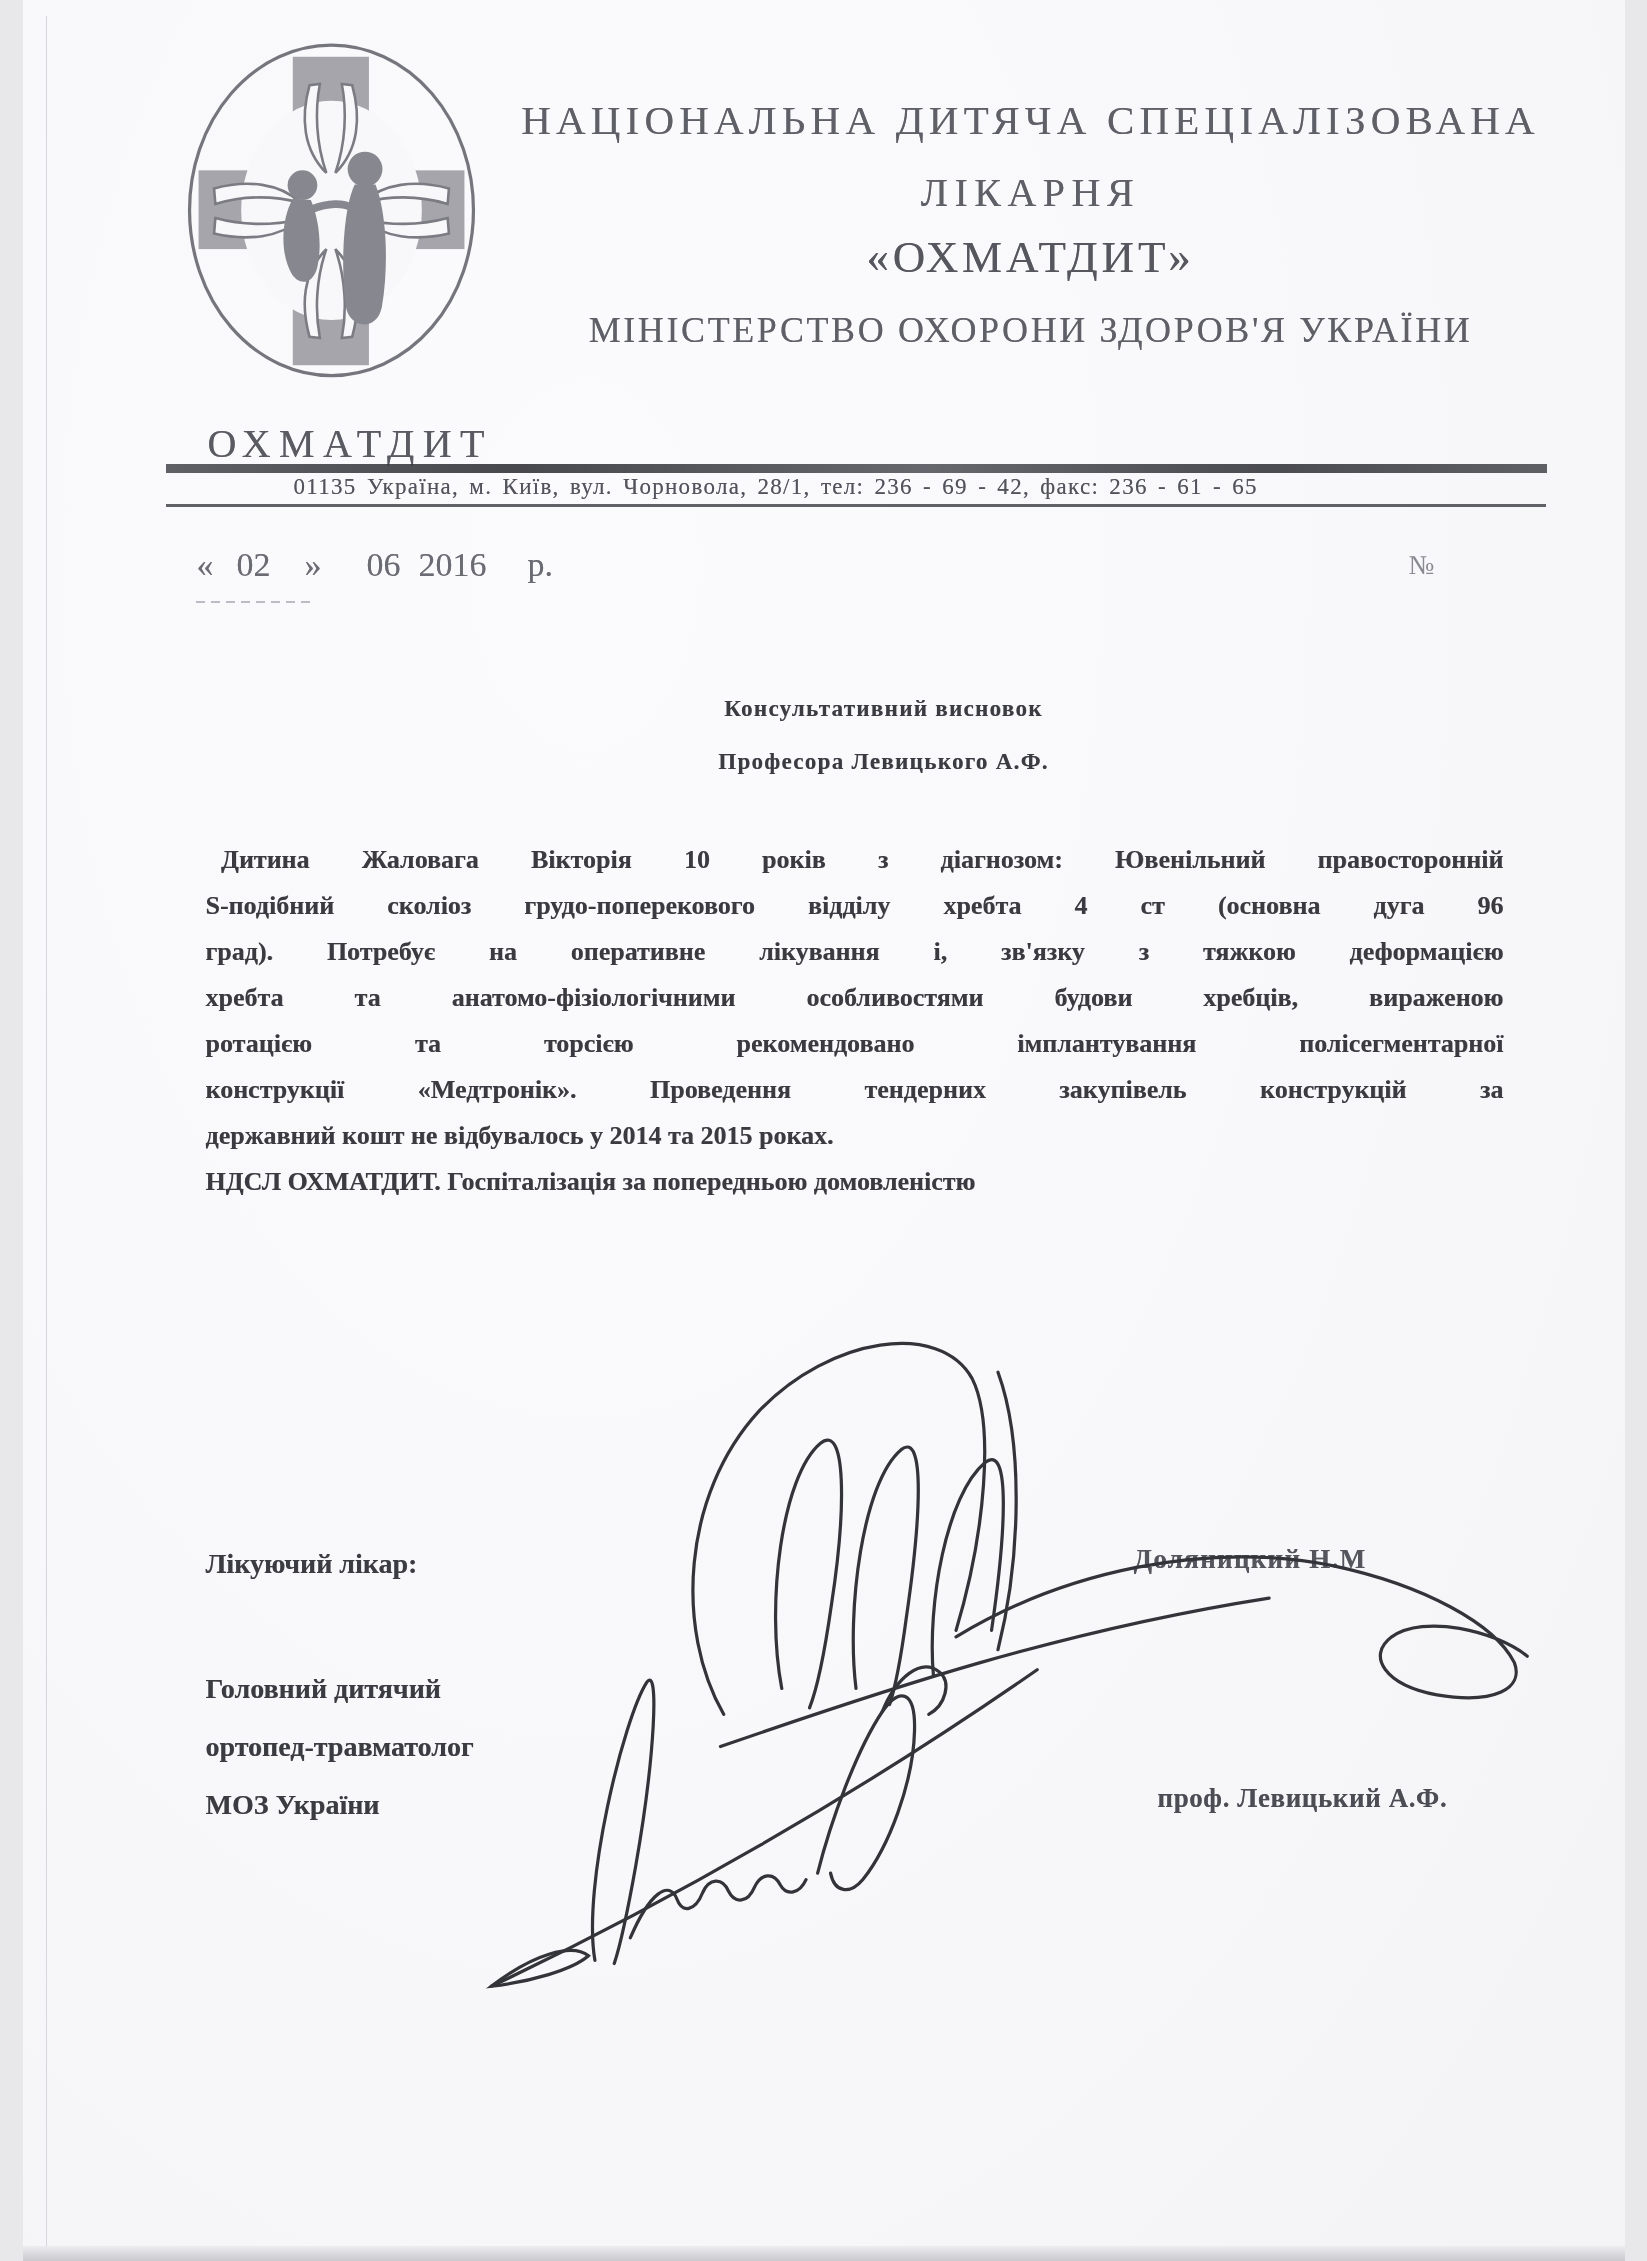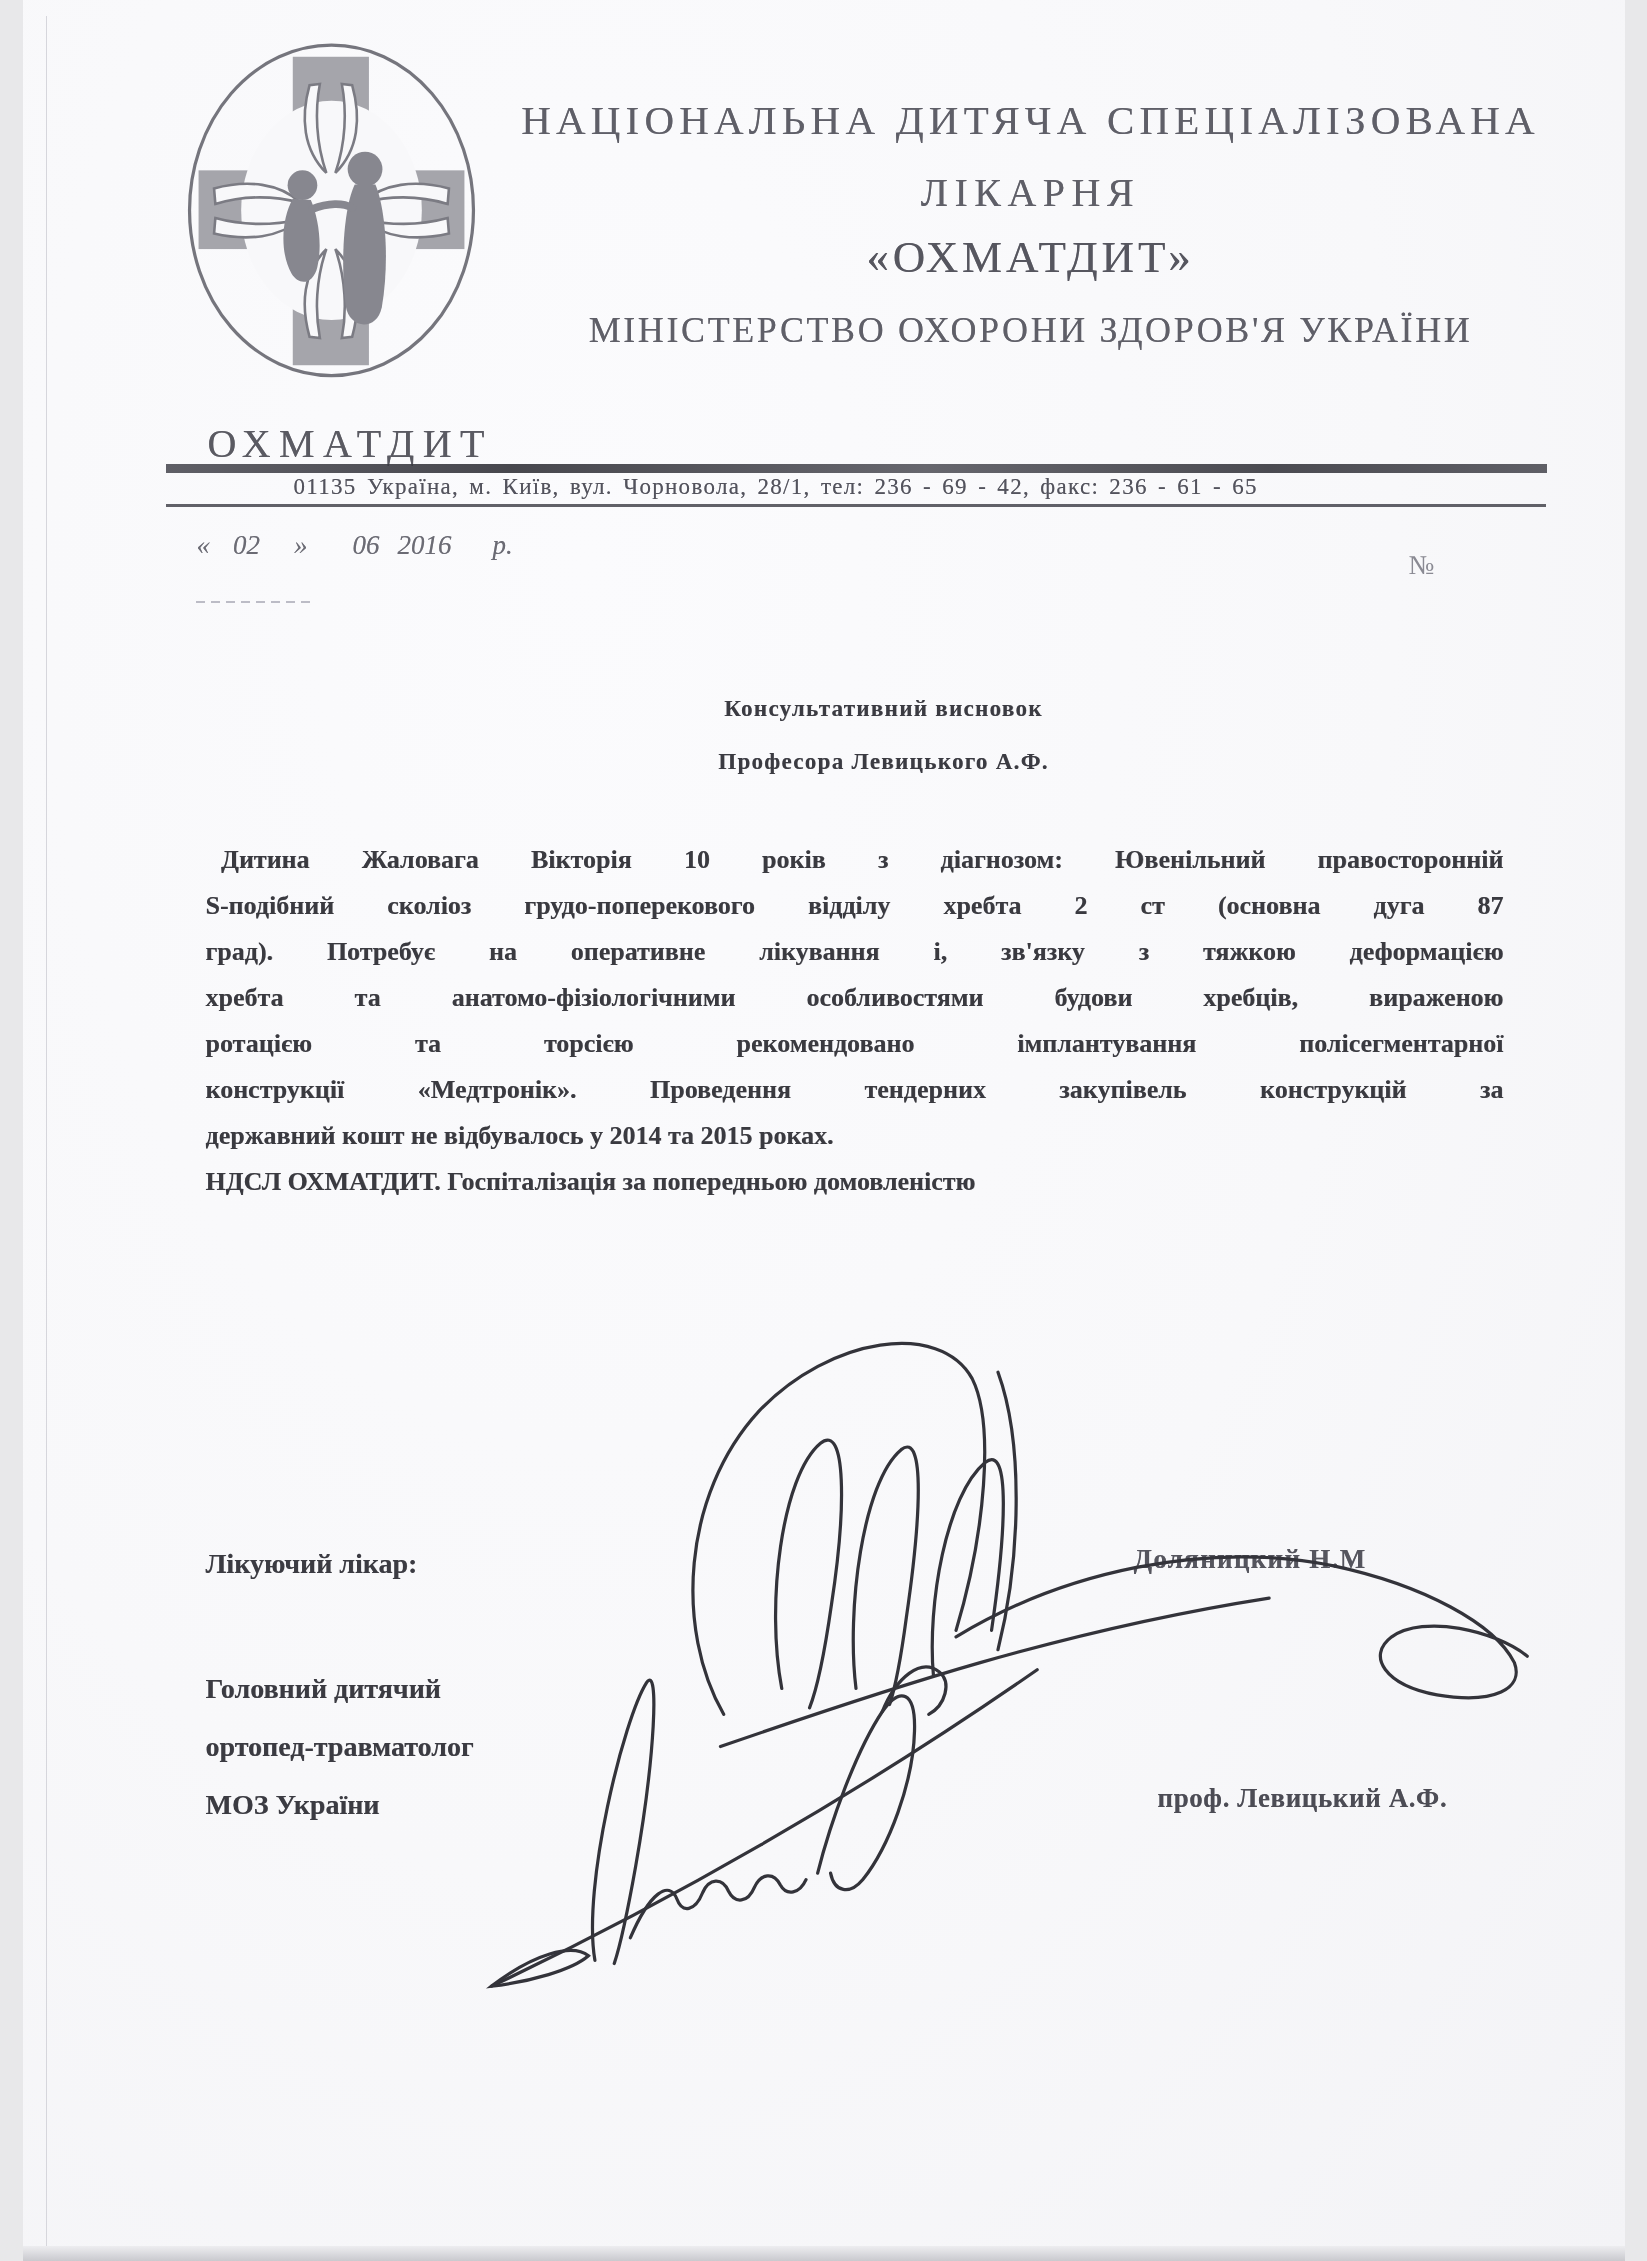--- a/index.html
+++ b/index.html
@@ -26,22 +26,22 @@
   .hdr4{top:309px;font-size:36px;letter-spacing:2.6px;}
   .letterhead-name{left:185px;top:420px;font-size:40px;letter-spacing:8.4px;
     color:#5a5a62;text-shadow:0 0 0.6px rgba(90,90,98,.7);}
   .rule1{left:143px;top:464px;width:1381px;height:9px;
     background:linear-gradient(90deg,#4a4a52 0%,#2f2f36 25%,#52525a 55%,#33333a 80%,#4a4a52 100%);
     opacity:.88;}
   .rule2{left:143px;top:504px;width:1380px;height:3.2px;background:#45454d;opacity:.85;}
   .address{left:271px;top:474px;font-size:23px;letter-spacing:1.3px;word-spacing:3.2px;
     color:#53535d;text-shadow:0 0 0.6px rgba(83,83,93,.6);white-space:nowrap;}
   
-  .dateline{left:174px;top:530px;font-size:27px;color:#6b6b74;white-space:nowrap;
-    text-shadow:0 0 0.6px rgba(107,107,116,.6);font-style:italic;}
+  .dateline{left:174px;top:546px;font-size:34px;color:#6b6b74;white-space:nowrap;
+    text-shadow:0 0 0.6px rgba(107,107,116,.6);}
   .dateline .d1{margin-left:23px;}
   .dateline .d2{margin-left:34px;}
   .dateline .d3{margin-left:45px;}
   .dateline .d4{margin-left:18px;}
   .dateline .d5{margin-left:41px;}
   .numsign{left:1386px;top:550px;font-size:27px;color:#8a8a93;}
   .date-underline{left:173px;top:601px;width:120px;height:1.9px;
     background:repeating-linear-gradient(90deg,#bcbcc6 0 9px,transparent 9px 15px);}
   
   .title{left:183px;width:1356px;text-align:center;font-weight:700;
@@ -116,21 +116,21 @@
     <span>«</span><span class="d1">02</span><span class="d2">»</span><span class="d3">06</span><span class="d4">2016</span><span class="d5">р.</span>
   </div>
   <div class="abs numsign">№</div>
   <div class="abs date-underline"></div>
 
   <div class="abs title title1">Консультативний висновок</div>
   <div class="abs title title2">Професора Левицького А.Ф.</div>
 
   <div class="abs bodyblock">
     <div class="line just indent1">Дитина Жаловага Вікторія 10 років з діагнозом: Ювенільний правосторонній</div>
-    <div class="line just">S-подібний сколіоз грудо-поперекового відділу хребта 2 ст (основна дуга 87</div>
+    <div class="line just">S-подібний сколіоз грудо-поперекового відділу хребта 4 ст (основна дуга 96</div>
     <div class="line just">град). Потребує на оперативне лікування і, зв'язку з тяжкою деформацією</div>
     <div class="line just">хребта та анатомо-фізіологічними особливостями будови хребців, вираженою</div>
     <div class="line just">ротацією та торсією рекомендовано імплантування полісегментарної</div>
     <div class="line just">конструкції «Медтронік».  Проведення тендерних закупівель конструкцій за</div>
     <div class="line">державний кошт не відбувалось у 2014 та 2015 роках.</div>
     <div class="line">НДСЛ ОХМАТДИТ. Госпіталізація за попередньою домовленістю</div>
   </div>
 
   <div class="abs sig-label attending-label">Лікуючий лікар:</div>
   <div class="abs attending-name">Доляницкий Н.М</div>

